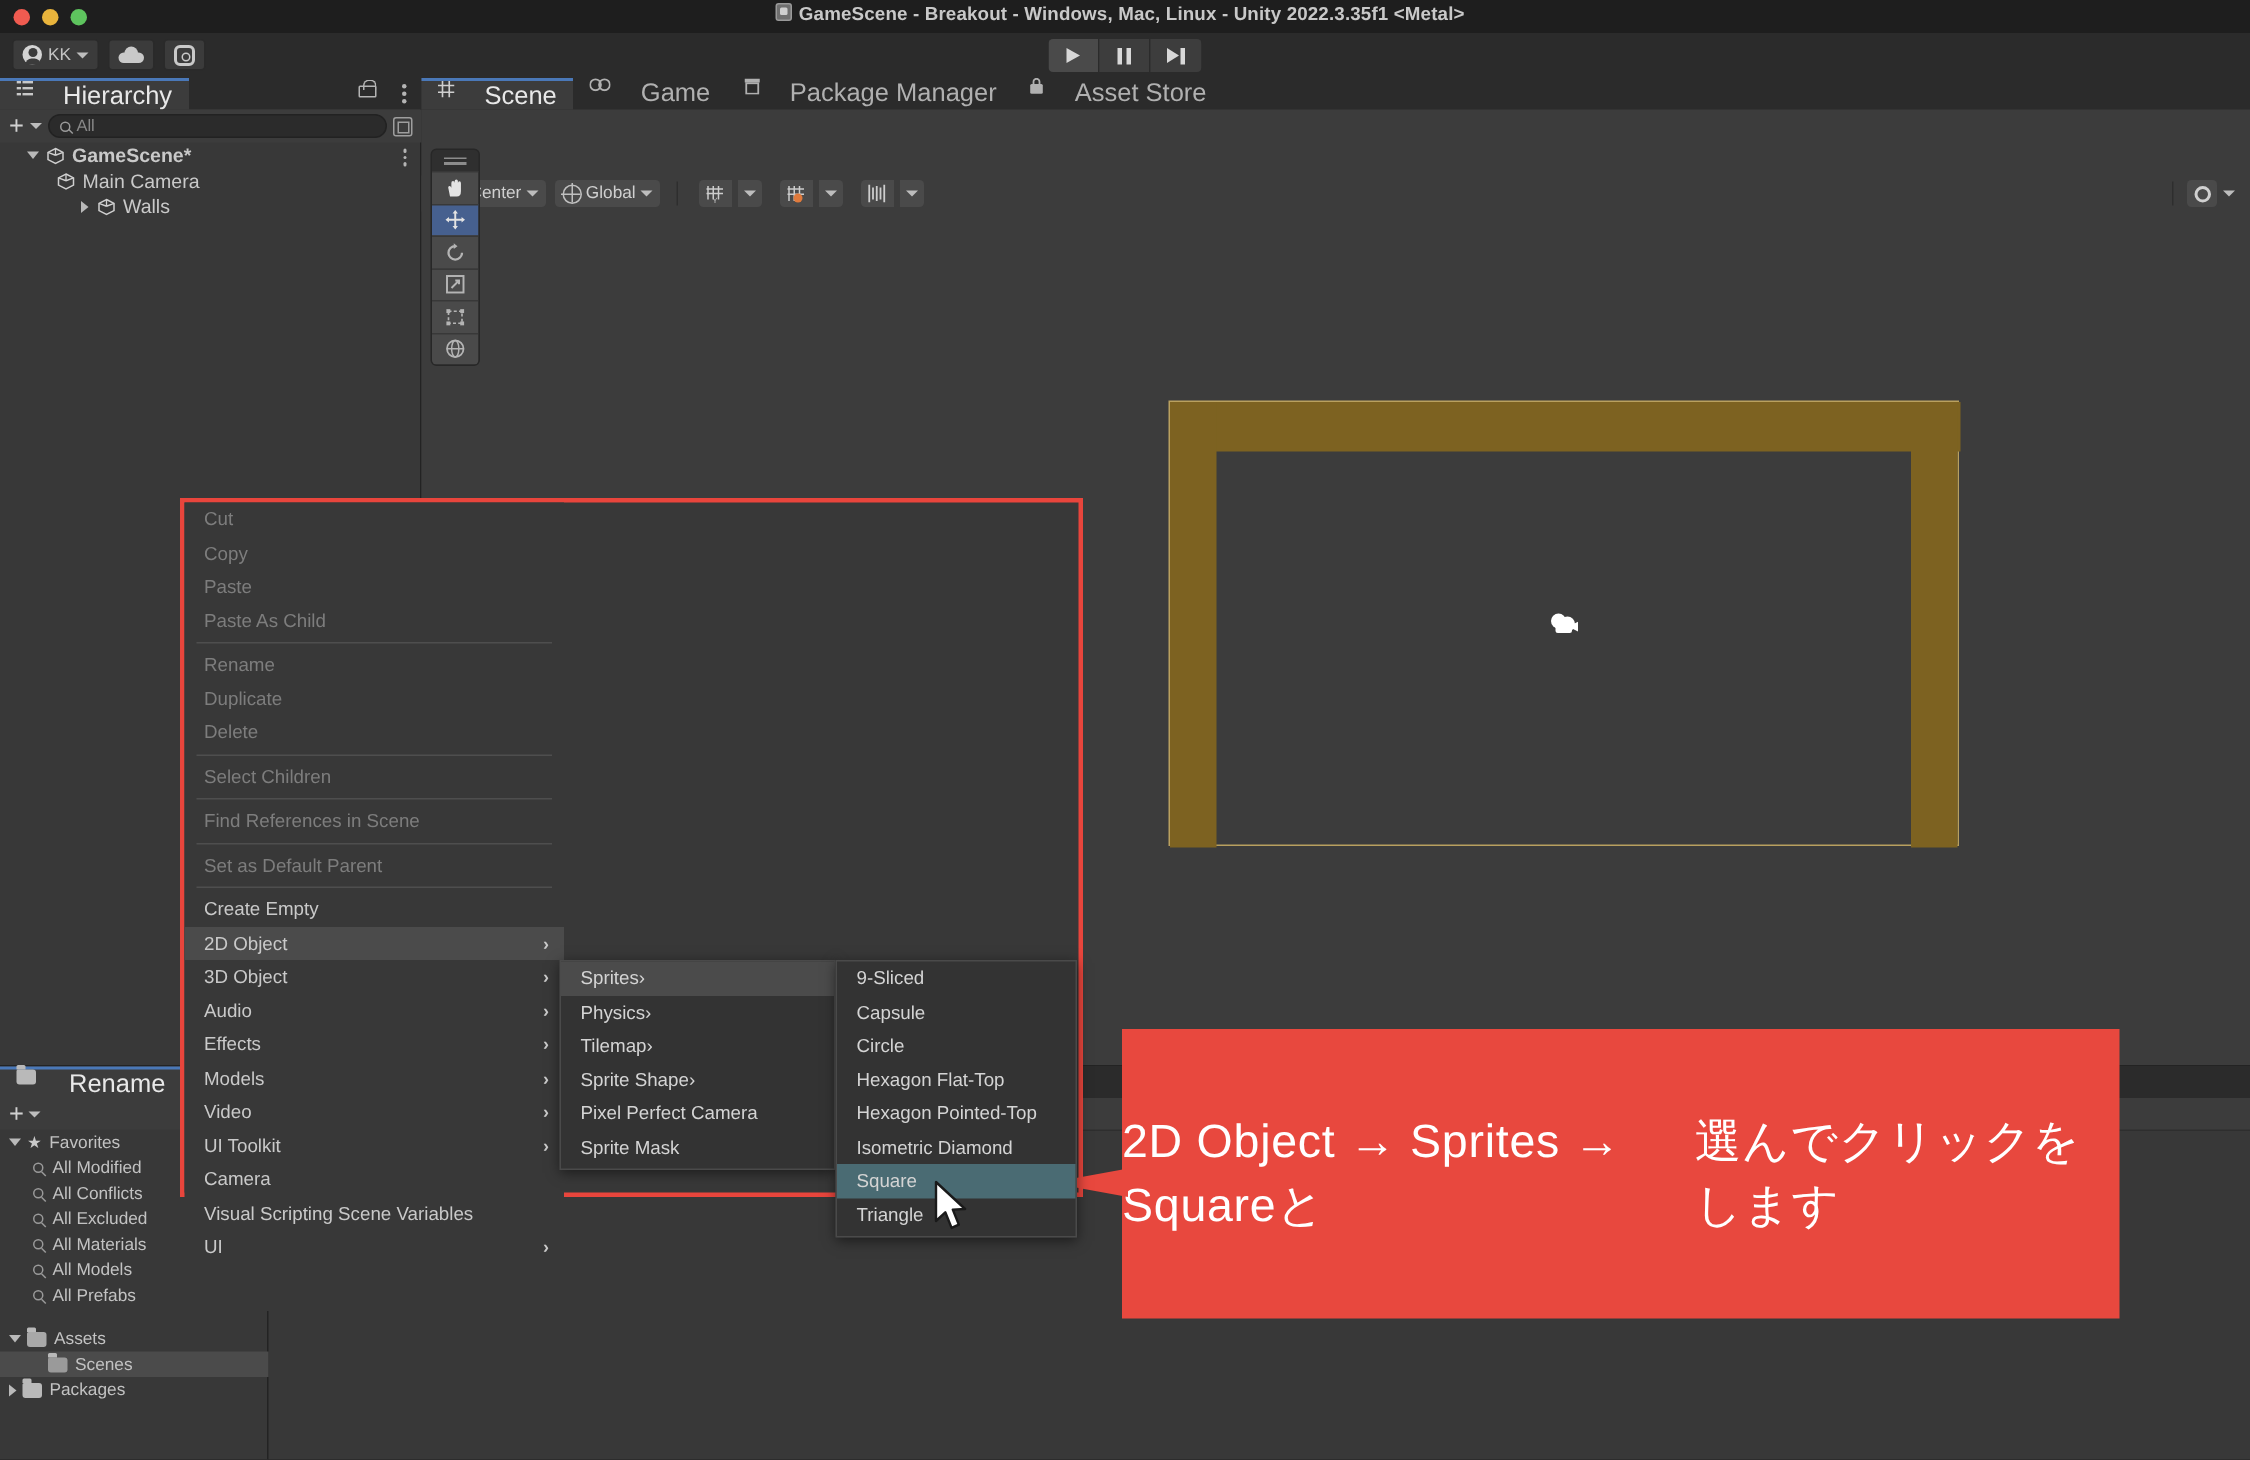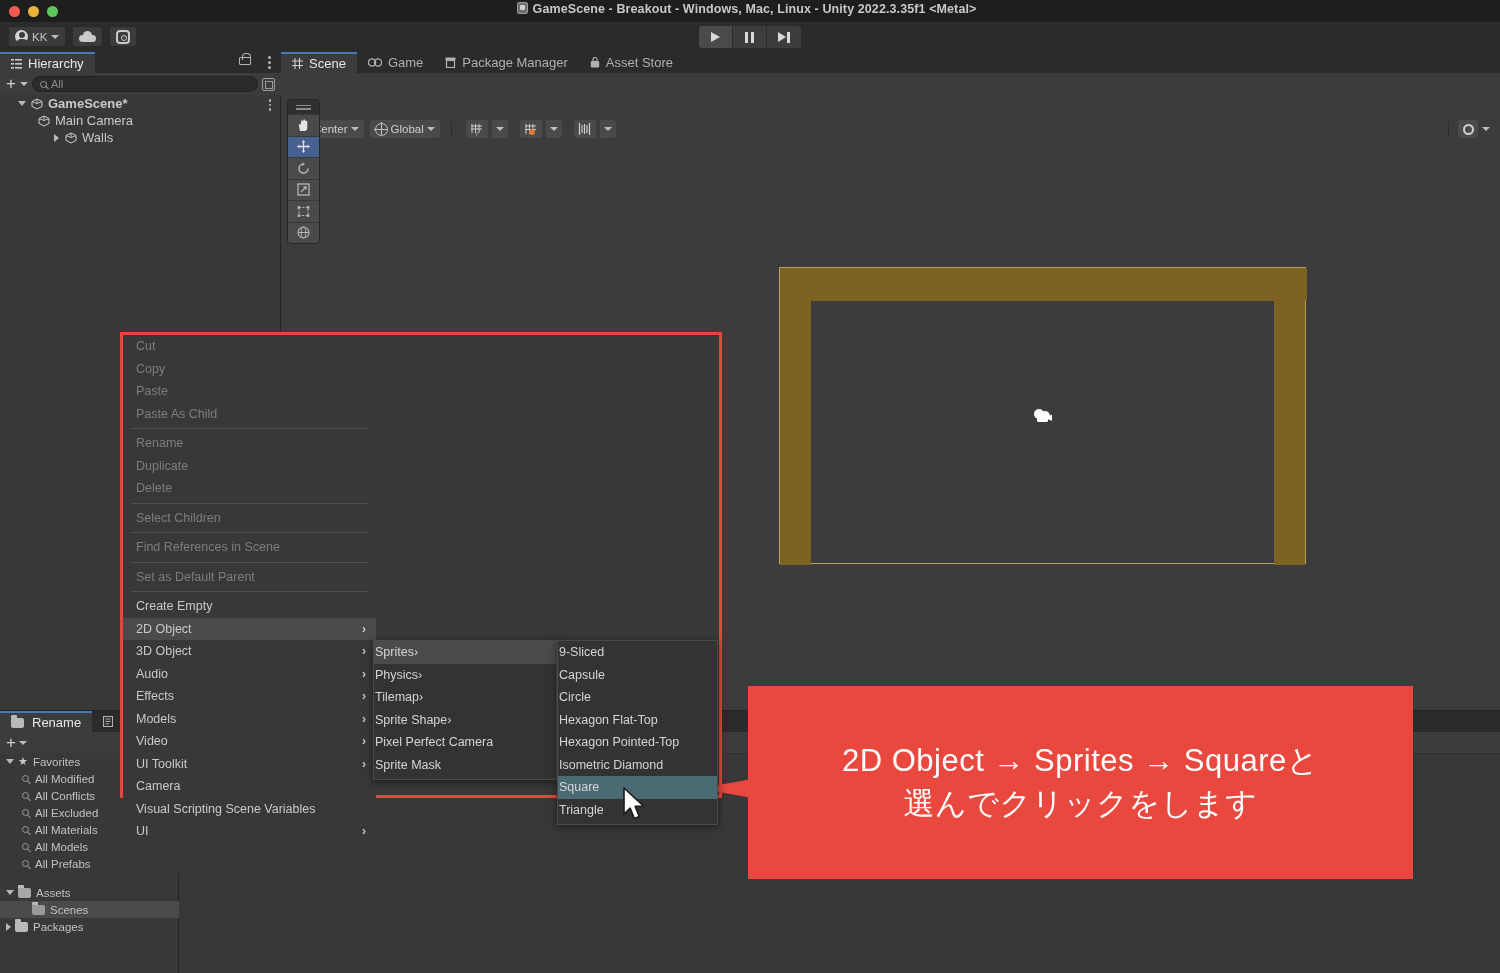--- a/index.html
+++ b/index.html
@@ -87,22 +87,22 @@
   .ic-step { display: flex; align-items: center; gap: 1px; }
   .ic-step i { width: 0; height: 0; border-left: 8px solid #d8d8d8; border-top: 5.5px solid transparent; border-bottom: 5.5px solid transparent; }
   .ic-step b { width: 2.5px; height: 11px; background: #d8d8d8; }
 
   
   .panel-tabrow {
     position: absolute; height: 21px; background: #2b2b2b;
     display: flex; align-items: stretch;
   }
   .ptab {
-    display: flex; align-items: center; gap: 6px; padding: 0 11px;
-    font-size: 13px; color: #b0b0b0; background: transparent;
+    display: flex; gap: 20px; padding: 0 11px;
+    font-size: 17px; color: #b0b0b0; background: transparent;
   }
   .ptab.active { background: #3c3c3c; color: #e8e8e8; border-top: 2px solid #4a78b8; }
 
   
   .hierarchy {
     position: absolute; left: 0; top: 52px; width: 281px; height: 658px;
     background: #383838; border-right: 1px solid #232323;
   }
   .hier-tabs { left: 0; top: 0; width: 281px; }
   .lock-ic { position: absolute; right: 32px; top: 4px; width: 10px; height: 9px; }
@@ -228,33 +228,33 @@
     background: #333333; border: 1px solid #4a4a4a; box-shadow: 0 2px 8px rgba(0,0,0,.5);
     z-index: 30;
   }
   .ctx3 {
     position: absolute; left: 557px; top: 640px; width: 161px; height: 185px;
     background: #333333; border: 1px solid #4a4a4a; box-shadow: 0 2px 8px rgba(0,0,0,.5);
     z-index: 30;
   }
   .mi2 {
     height: 22.5px; display: flex; align-items: center; position: relative;
-    padding-left: 1px; font-size: 12.5px; color: #d4d4d4;
+    padding-left: 13px; font-size: 12.5px; color: #d4d4d4;
   }
   .mi2.hl { background: #4b4b4b; }
   .mi2.hl-blue { background: #4a6b73; }
 
   
   .cursor { position: absolute; left: 622px; top: 786px; width: 26px; height: 38px; z-index: 40; }
 
   
   .callout {
     position: absolute; left: 748px; top: 686px; width: 665px; height: 193px;
     background: #e8483e; z-index: 25;
-    display: flex; flex-direction: column; align-items: center; justify-content: center;
+    display: flex; flex-direction: row; align-items: center; justify-content: center;
     color: #fff;
   }
   .callout .ln { font-size: 31px; line-height: 1.38; letter-spacing: .5px; font-weight: 400; }
   .cal-arrow {
     position: absolute; left: 700px; top: 779px; width: 52px; height: 20px; z-index: 26;
   }
 
   
   .bottom-strip { position: absolute; left: 179px; top: 710px; width: 1321px; height: 263px; background: #383838; border-top: 1px solid #232323; }
   .bs-head { position: absolute; left: 0; top: 0; width: 1321px; height: 21px; background: #2b2b2b; }

